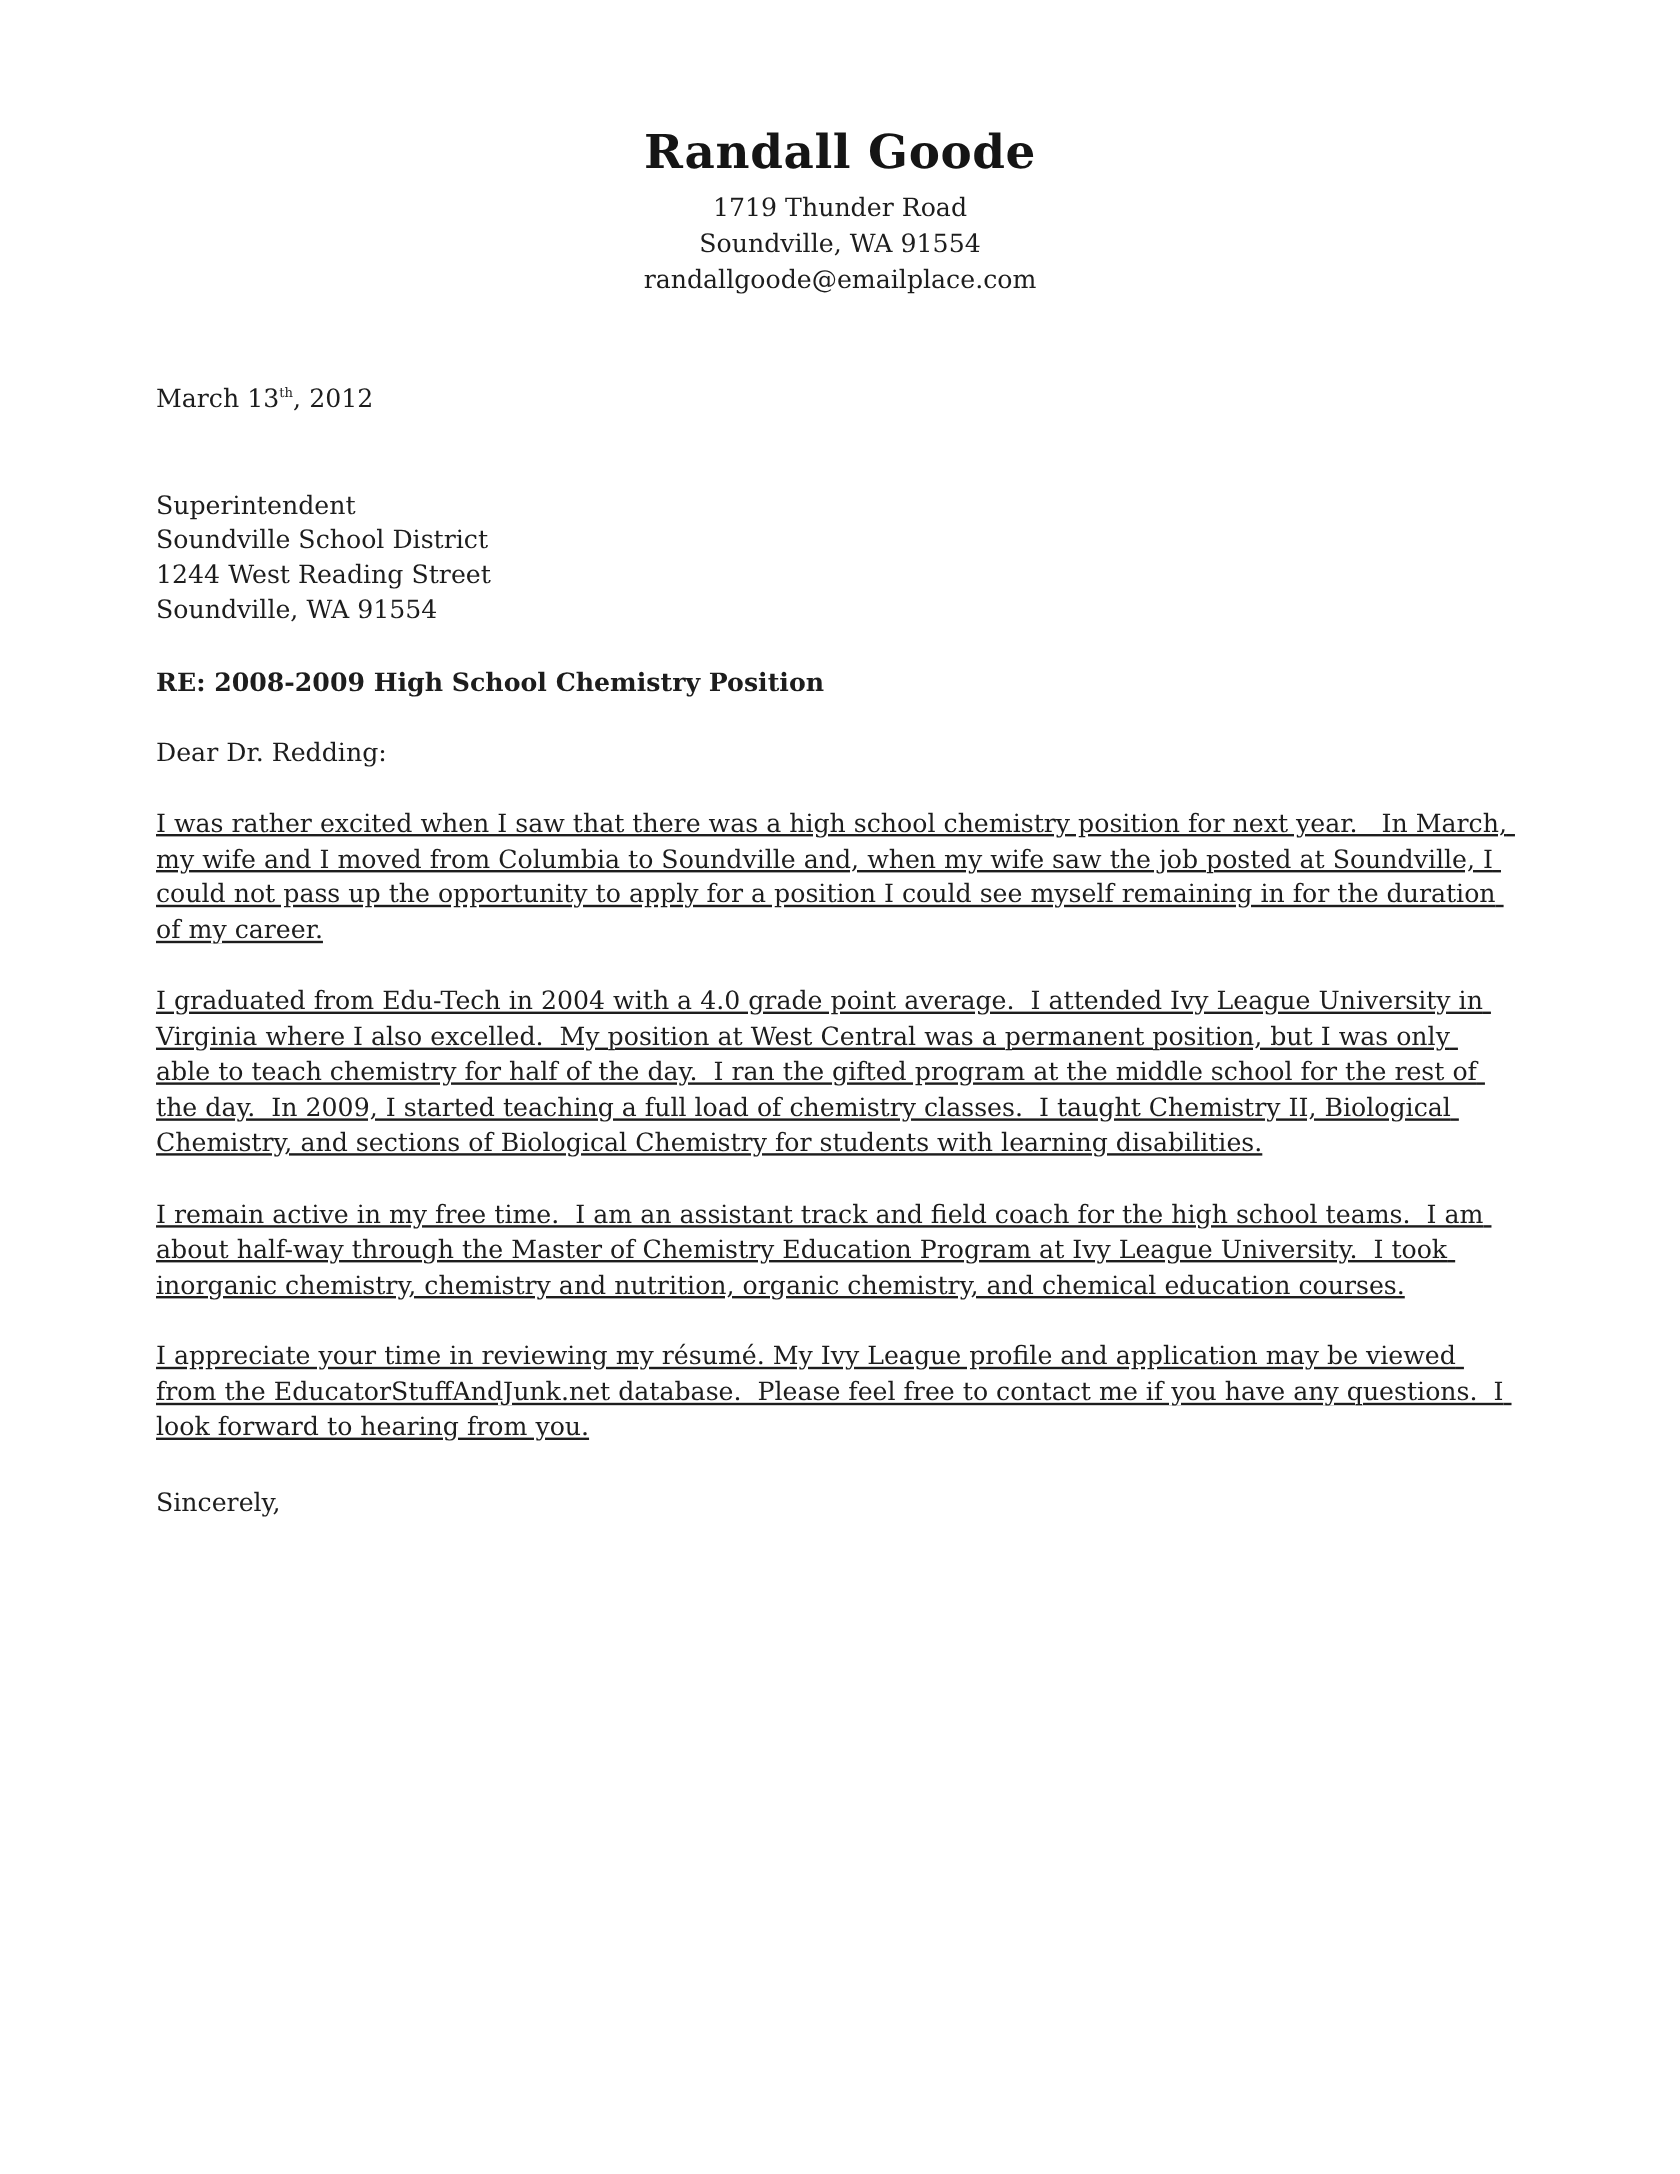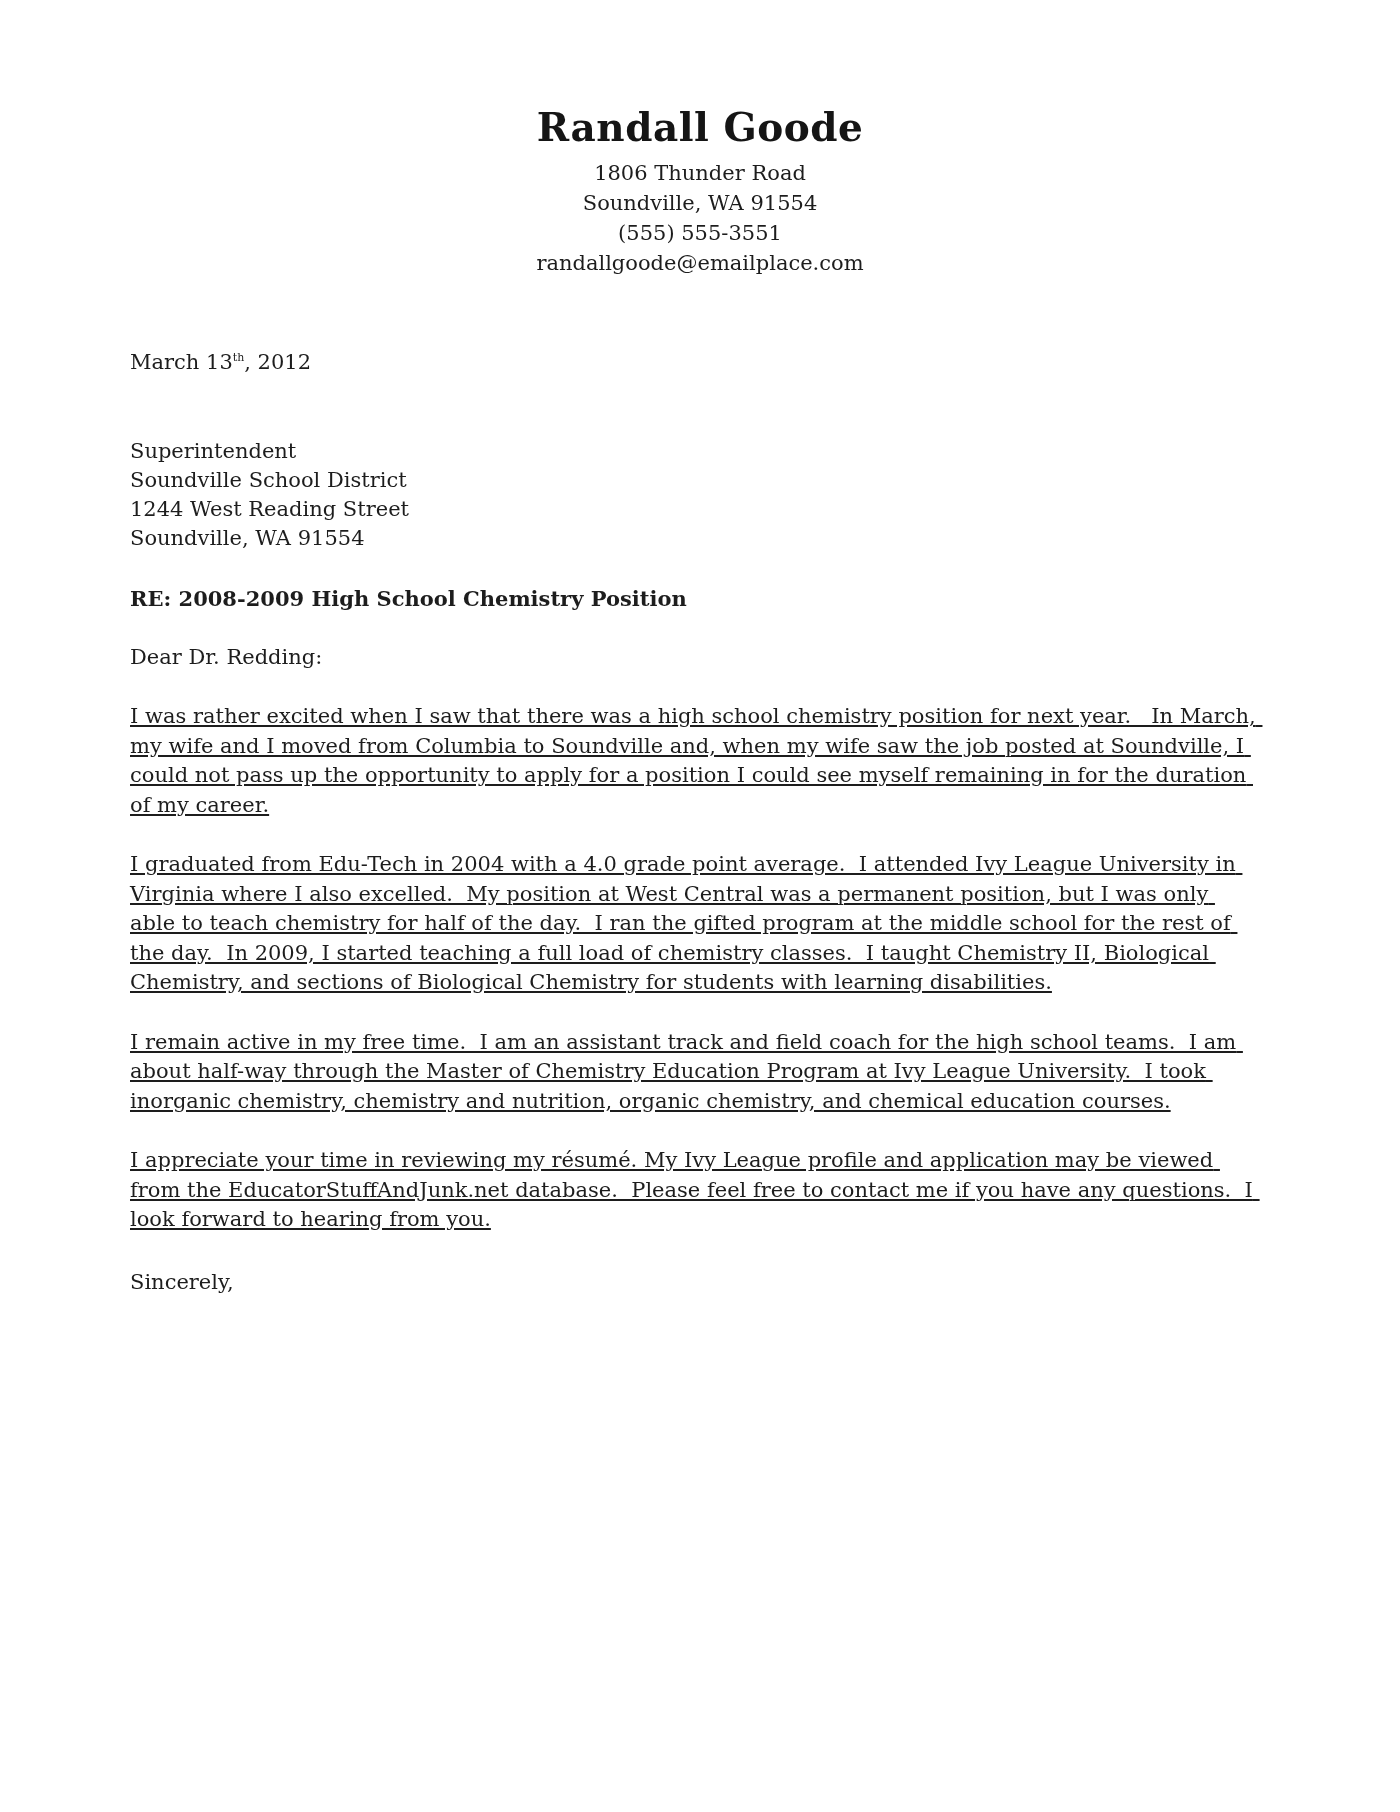--- a/index.html
+++ b/index.html
@@ -75,23 +75,22 @@
   }
 </style>
 </head>
 <body>
 
 <div class="page">
 
   <div class="letterhead">
     <div class="letterhead-name">Randall Goode</div>
     <div class="letterhead-contact">
-      <div>1806 Thunder Road</div>
+      <div>1719 Thunder Road</div>
       <div>Soundville, WA 91554</div>
-      <div>(555) 555-3551</div>
       <div>randallgoode@emailplace.com</div>
     </div>
   </div>
 
   <div class="content">
 
     <div class="date-line">
       <span>March 13</span><span class="date-ordinal">th</span><span>, 2012</span>
     </div>
 

